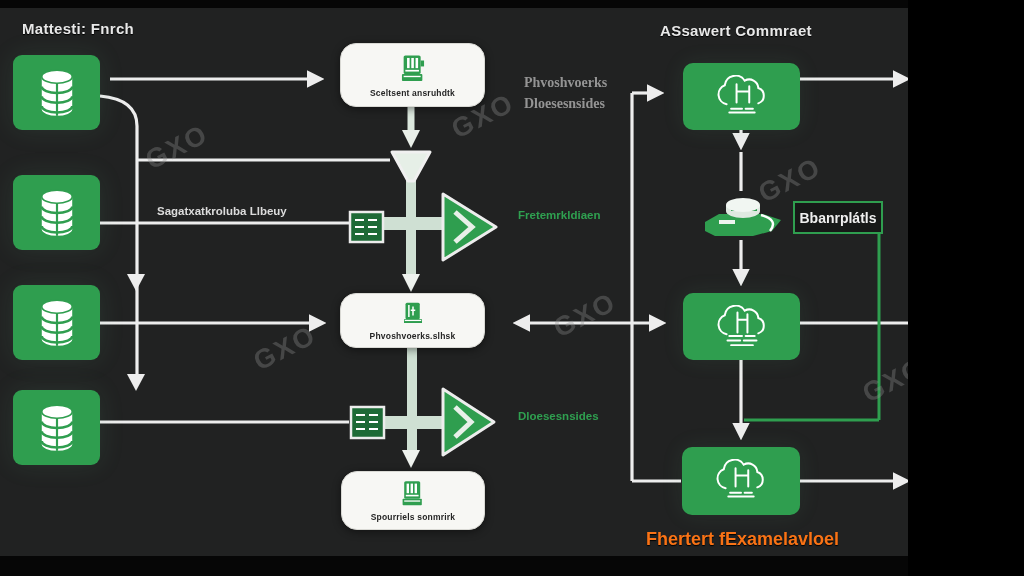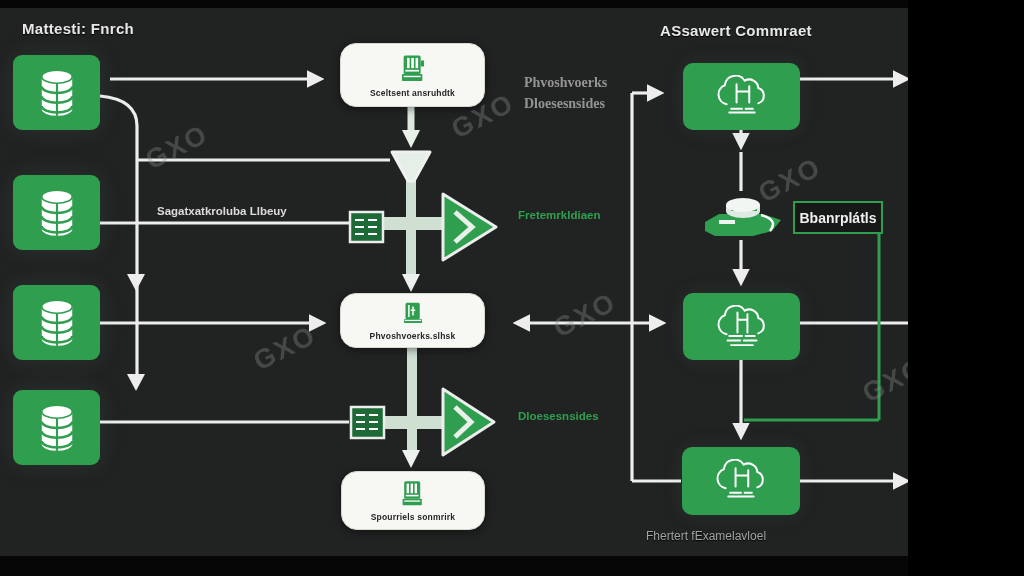--- a/index.html
+++ b/index.html
@@ -10,21 +10,21 @@
   .bar{position:absolute;left:0;width:1024px;background:#060606;}
   .hdr{position:absolute;color:#e9e9e9;font-size:15px;font-weight:bold;letter-spacing:.3px;white-space:nowrap;text-shadow:0 1px 1px #000;}
   .dbbox{position:absolute;width:87px;height:75px;background:#2f9e4f;border-radius:9px;display:flex;align-items:center;justify-content:center;box-shadow:0 0 26px rgba(110,190,140,.12);}
   .gbox{position:absolute;background:#2f9e4f;border-radius:10px;display:flex;align-items:center;justify-content:center;box-shadow:0 0 22px rgba(110,190,140,.10);}
   .wbox{position:absolute;background:#f7f7f4;border:1px solid #d9d9d4;border-radius:16px;display:flex;flex-direction:column;align-items:center;justify-content:center;gap:3px;box-shadow:0 2px 8px rgba(0,0,0,.45);}
   .wbox .lbl{font-size:8.5px;font-weight:600;color:#262626;letter-spacing:.2px;white-space:nowrap;}
   .note{position:absolute;color:#949494;font-size:14px;font-weight:bold;line-height:21px;white-space:nowrap;font-family:Liberation Serif, serif;}
   .buslbl{position:absolute;color:#dcdcdc;font-size:11.5px;font-weight:bold;white-space:nowrap;}
   .greenlbl{position:absolute;color:#2fa050;font-size:11.5px;font-weight:bold;white-space:nowrap;}
   .tagbox{position:absolute;left:793px;top:201px;width:86px;height:29px;border:2.5px solid #2f9e4f;background:rgba(5,10,6,.35);display:flex;align-items:center;justify-content:center;color:#efefef;font-size:14px;font-weight:bold;white-space:nowrap;}
-  .caption{position:absolute;color:#a3a3a3;font-size:12px;font-weight:normal;white-space:nowrap;text-shadow:0 1px 1px #000;}
+  .caption{position:absolute;color:#f97316;font-size:18px;font-weight:bold;white-space:nowrap;text-shadow:0 1px 1px #000;}
   .wm{position:absolute;color:#8f8f8f;opacity:.34;font-size:27px;font-weight:bold;letter-spacing:2px;transform:rotate(-27deg);white-space:nowrap;pointer-events:none;}
   .redlogo{position:absolute;left:936px;top:527px;color:#d2232d;font-size:37px;font-weight:900;letter-spacing:0px;text-shadow:0 0 2px rgba(120,0,0,.6);}
   svg.layer{position:absolute;left:0;top:0;pointer-events:none;}
   .shipicon{position:absolute;}
 </style>
 </head>
 <body>
 
 <div id="canvas">
 

